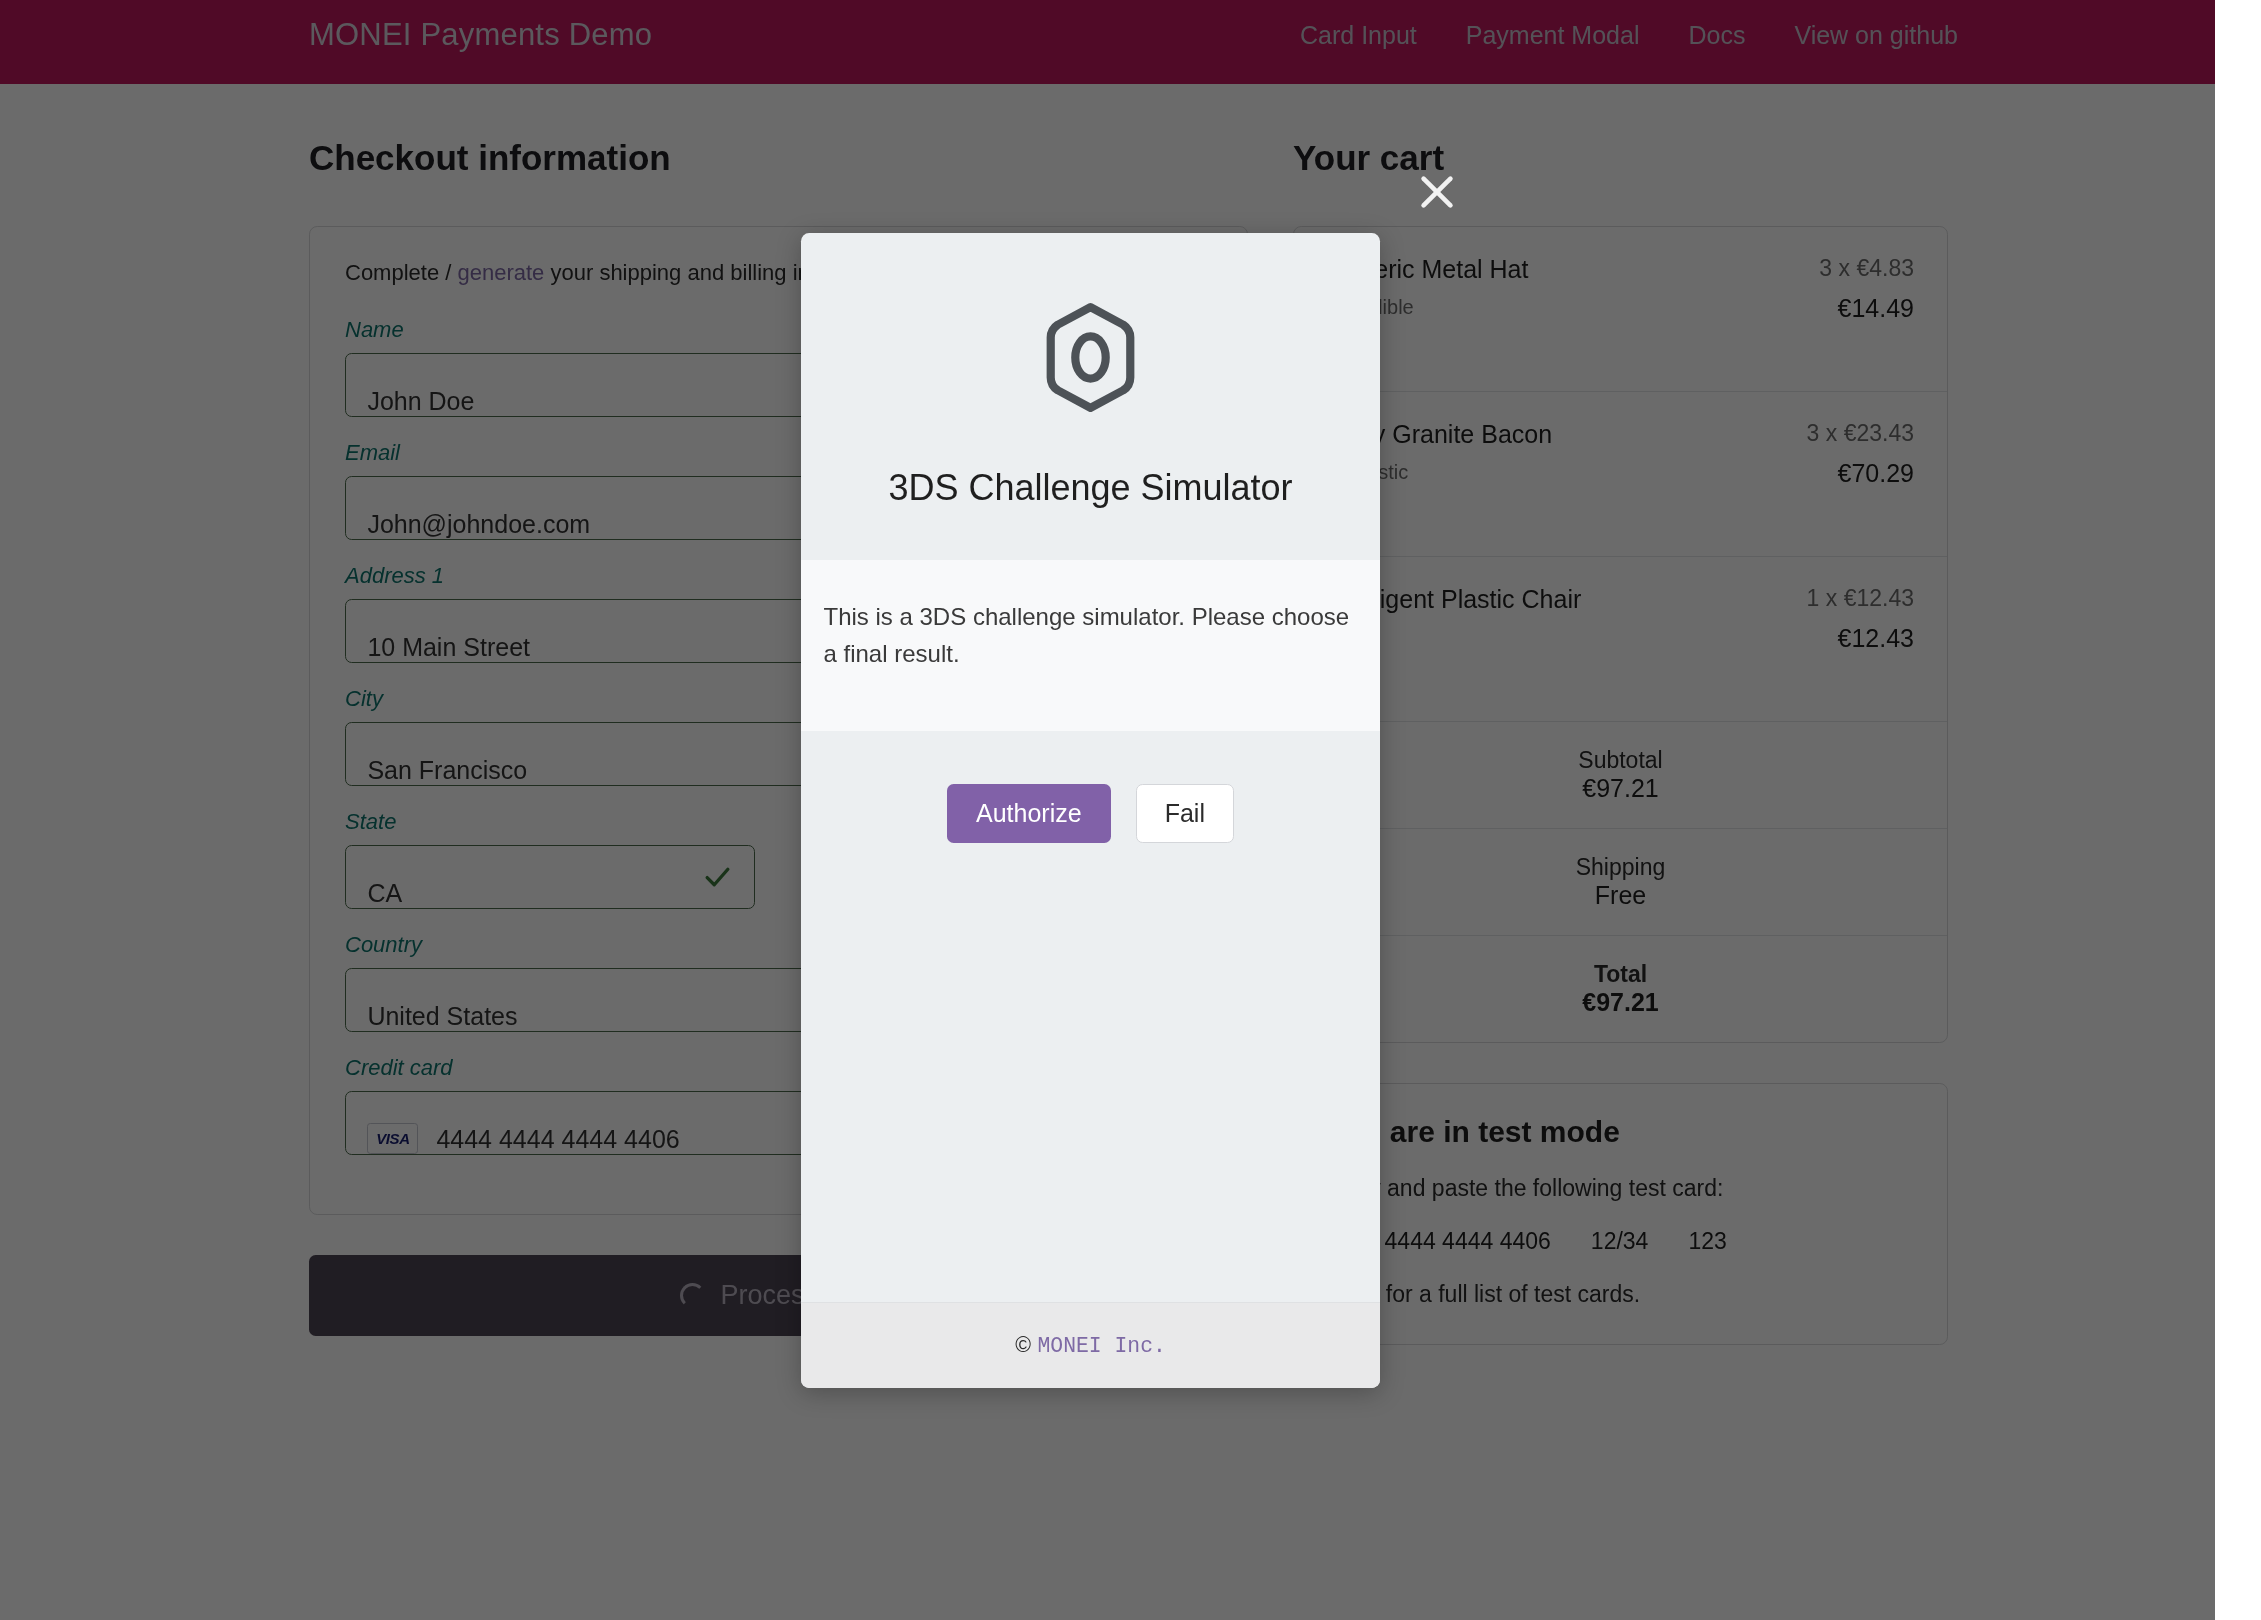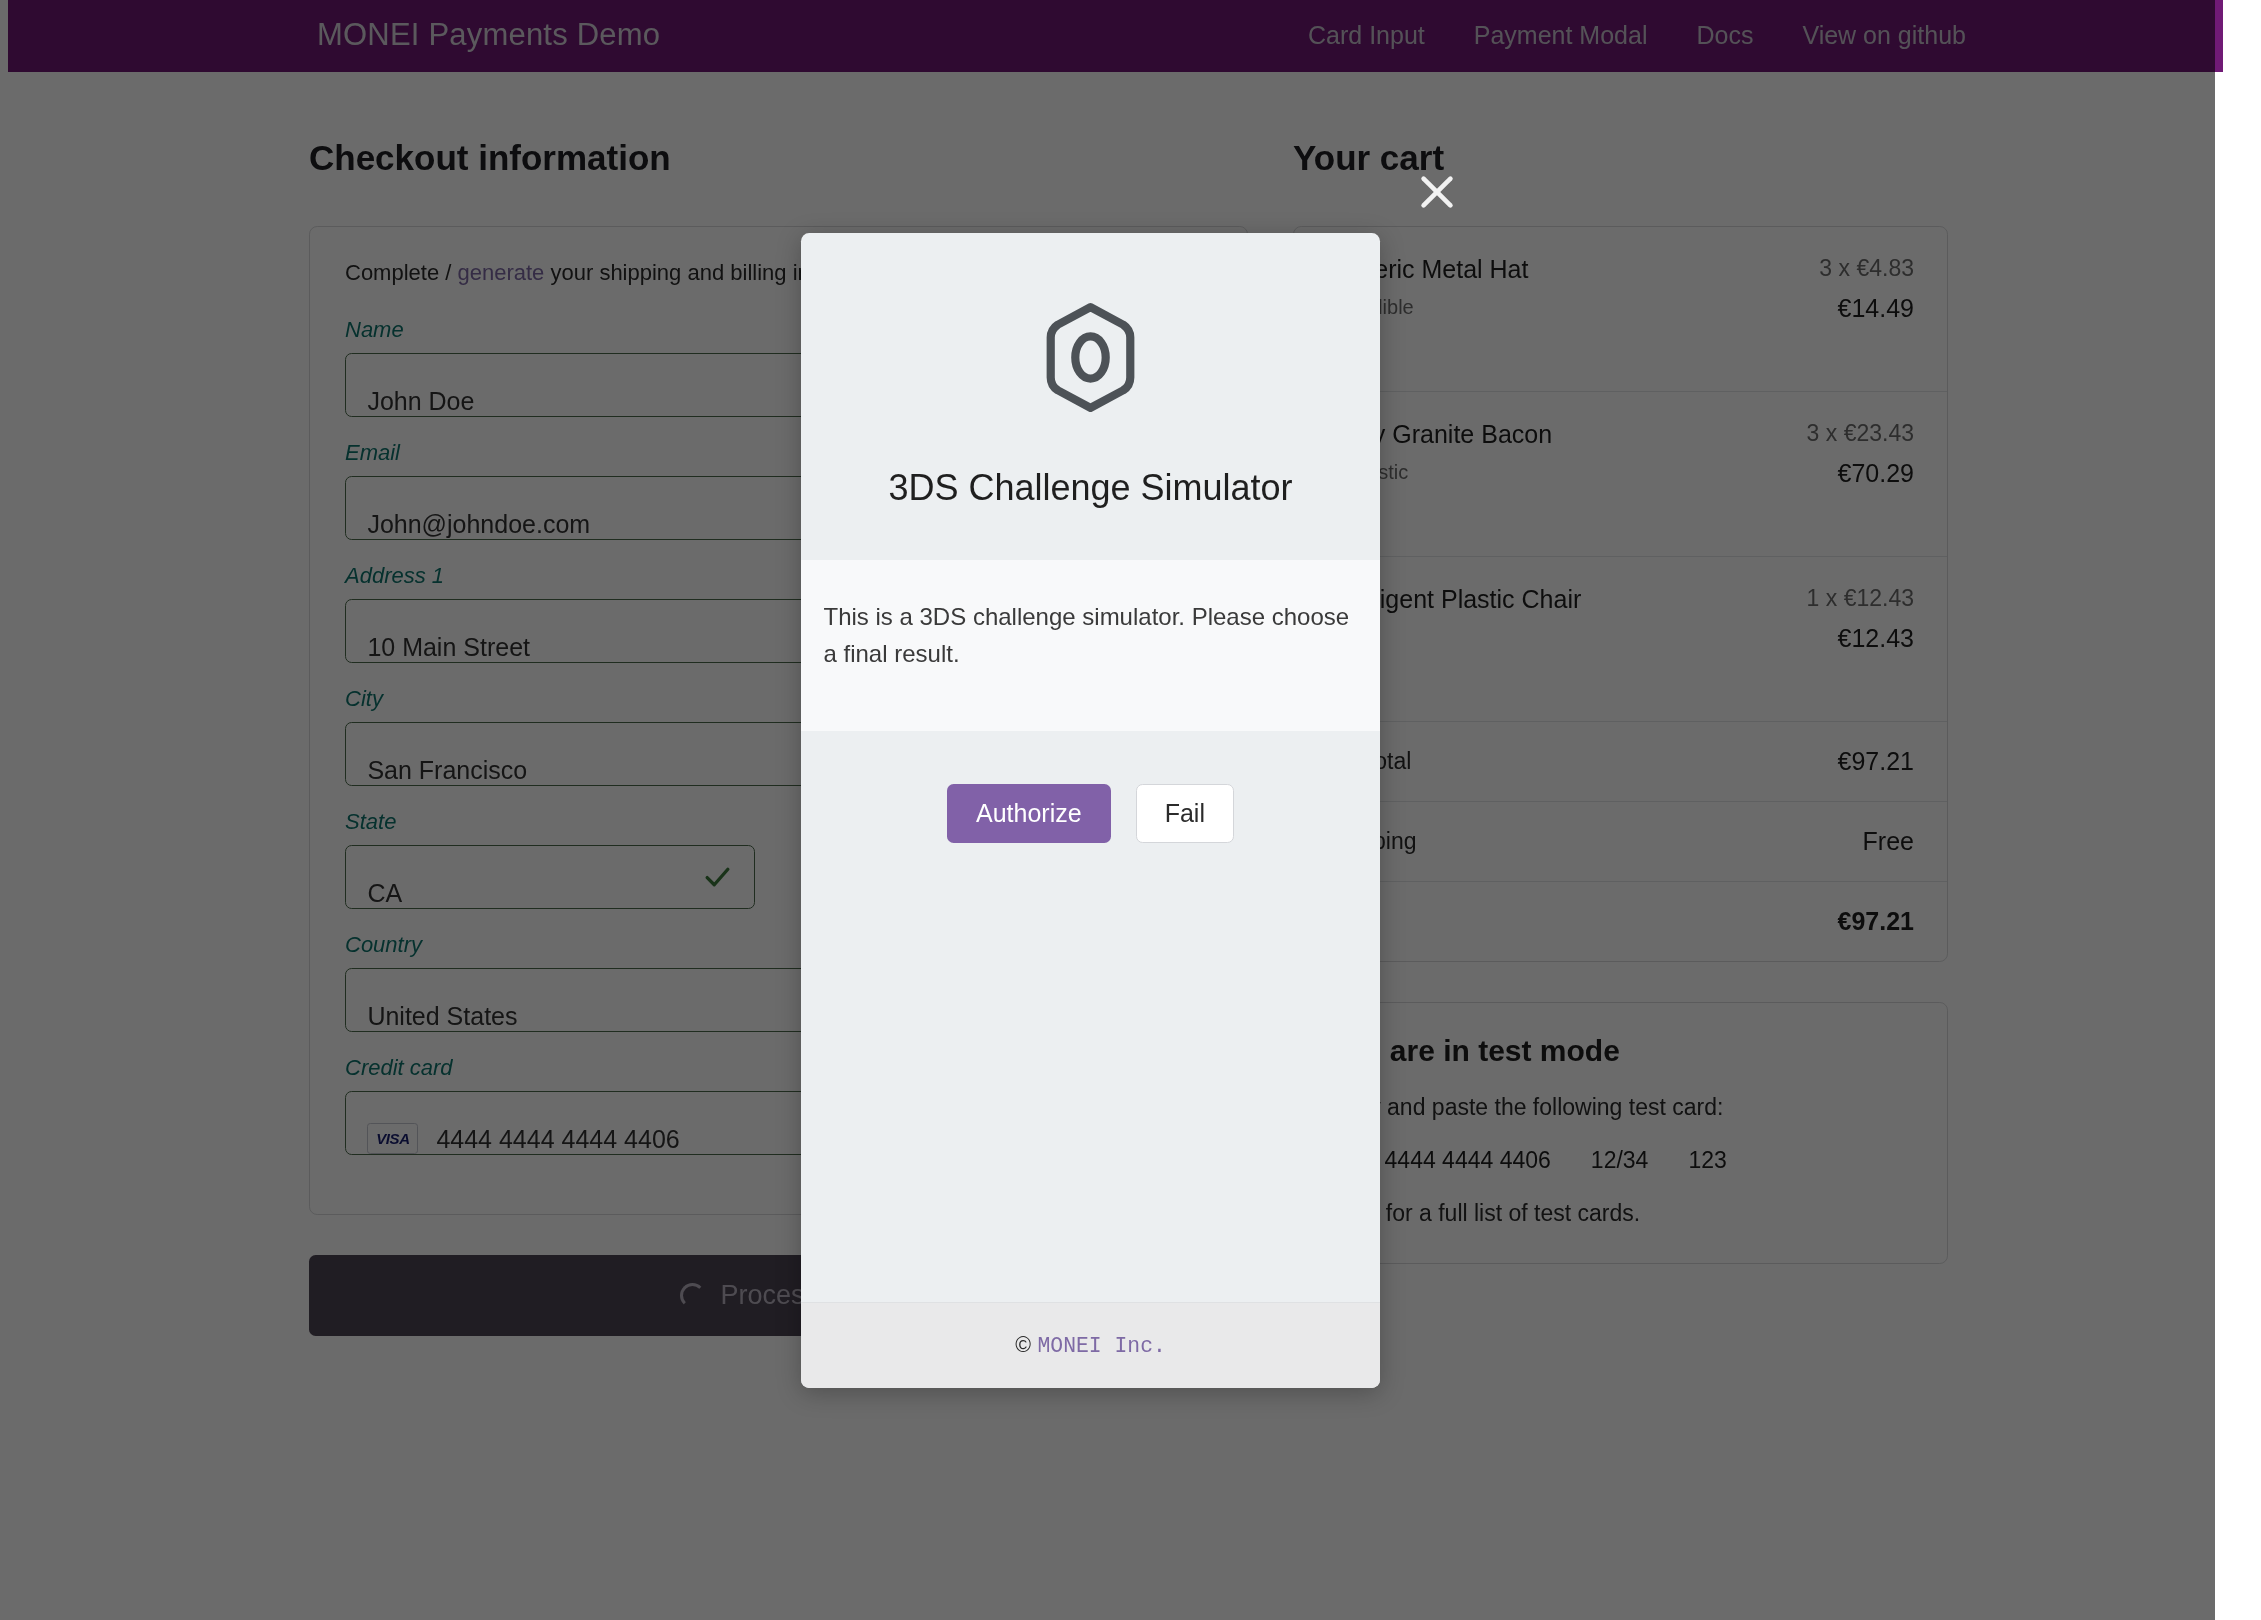--- a/index.html
+++ b/index.html
@@ -17,23 +17,23 @@
 
   
   #page-content {
     position: absolute; left: 0; top: 0;
     width: 2215px; height: 1621px;
     background: #ffffff;
   }
 
   
   #site-header {
-    position: absolute; left: 8px; top: 0;
-    width: 2215px; height: 72px;
-    background: #701a75;
+    position: absolute; left: 0; top: 0;
+    width: 2215px; height: 84px;
+    background: #be185d;
   }
   #brand {
     position: absolute; left: 309px; top: 16.5px;
     font-size: 31px; color: #d8d4dd; letter-spacing: 0.2px;
   }
   #nav {
     position: absolute; right: 257px; top: 21.4px;
     display: flex; gap: 49px; align-items: center;
   }
   #nav .nav-link {
@@ -122,20 +122,21 @@
   .ci-desc { font-size: 20px; color: #6d6d6d; margin-top: 11.5px; }
   .ci-right { text-align: right; }
   .ci-unit { font-size: 23px; color: #6d6d6d; white-space: nowrap; }
   .ci-total { font-size: 25px; color: #1f1f1f; margin-top: 11.5px; }
 
   .total-row {
     display: flex; justify-content: space-between; align-items: center;
     padding: 25px 33px;
     border-bottom: 0.8px solid #e3e4e6;
     min-height: 79px;
+    flex-direction: column;
   }
   .total-row:last-child { border-bottom: none; }
   .tr-label { font-size: 23px; color: #2b2b2b; }
   .tr-value { font-size: 25px; color: #1f1f1f; }
   .tr-label.bold, .tr-value.bold { font-weight: 700; }
 
   #testmode-card {
     margin-top: 40px;
     border: 0.8px solid #d9dadc; border-radius: 8.2px;
     background: #ffffff;

